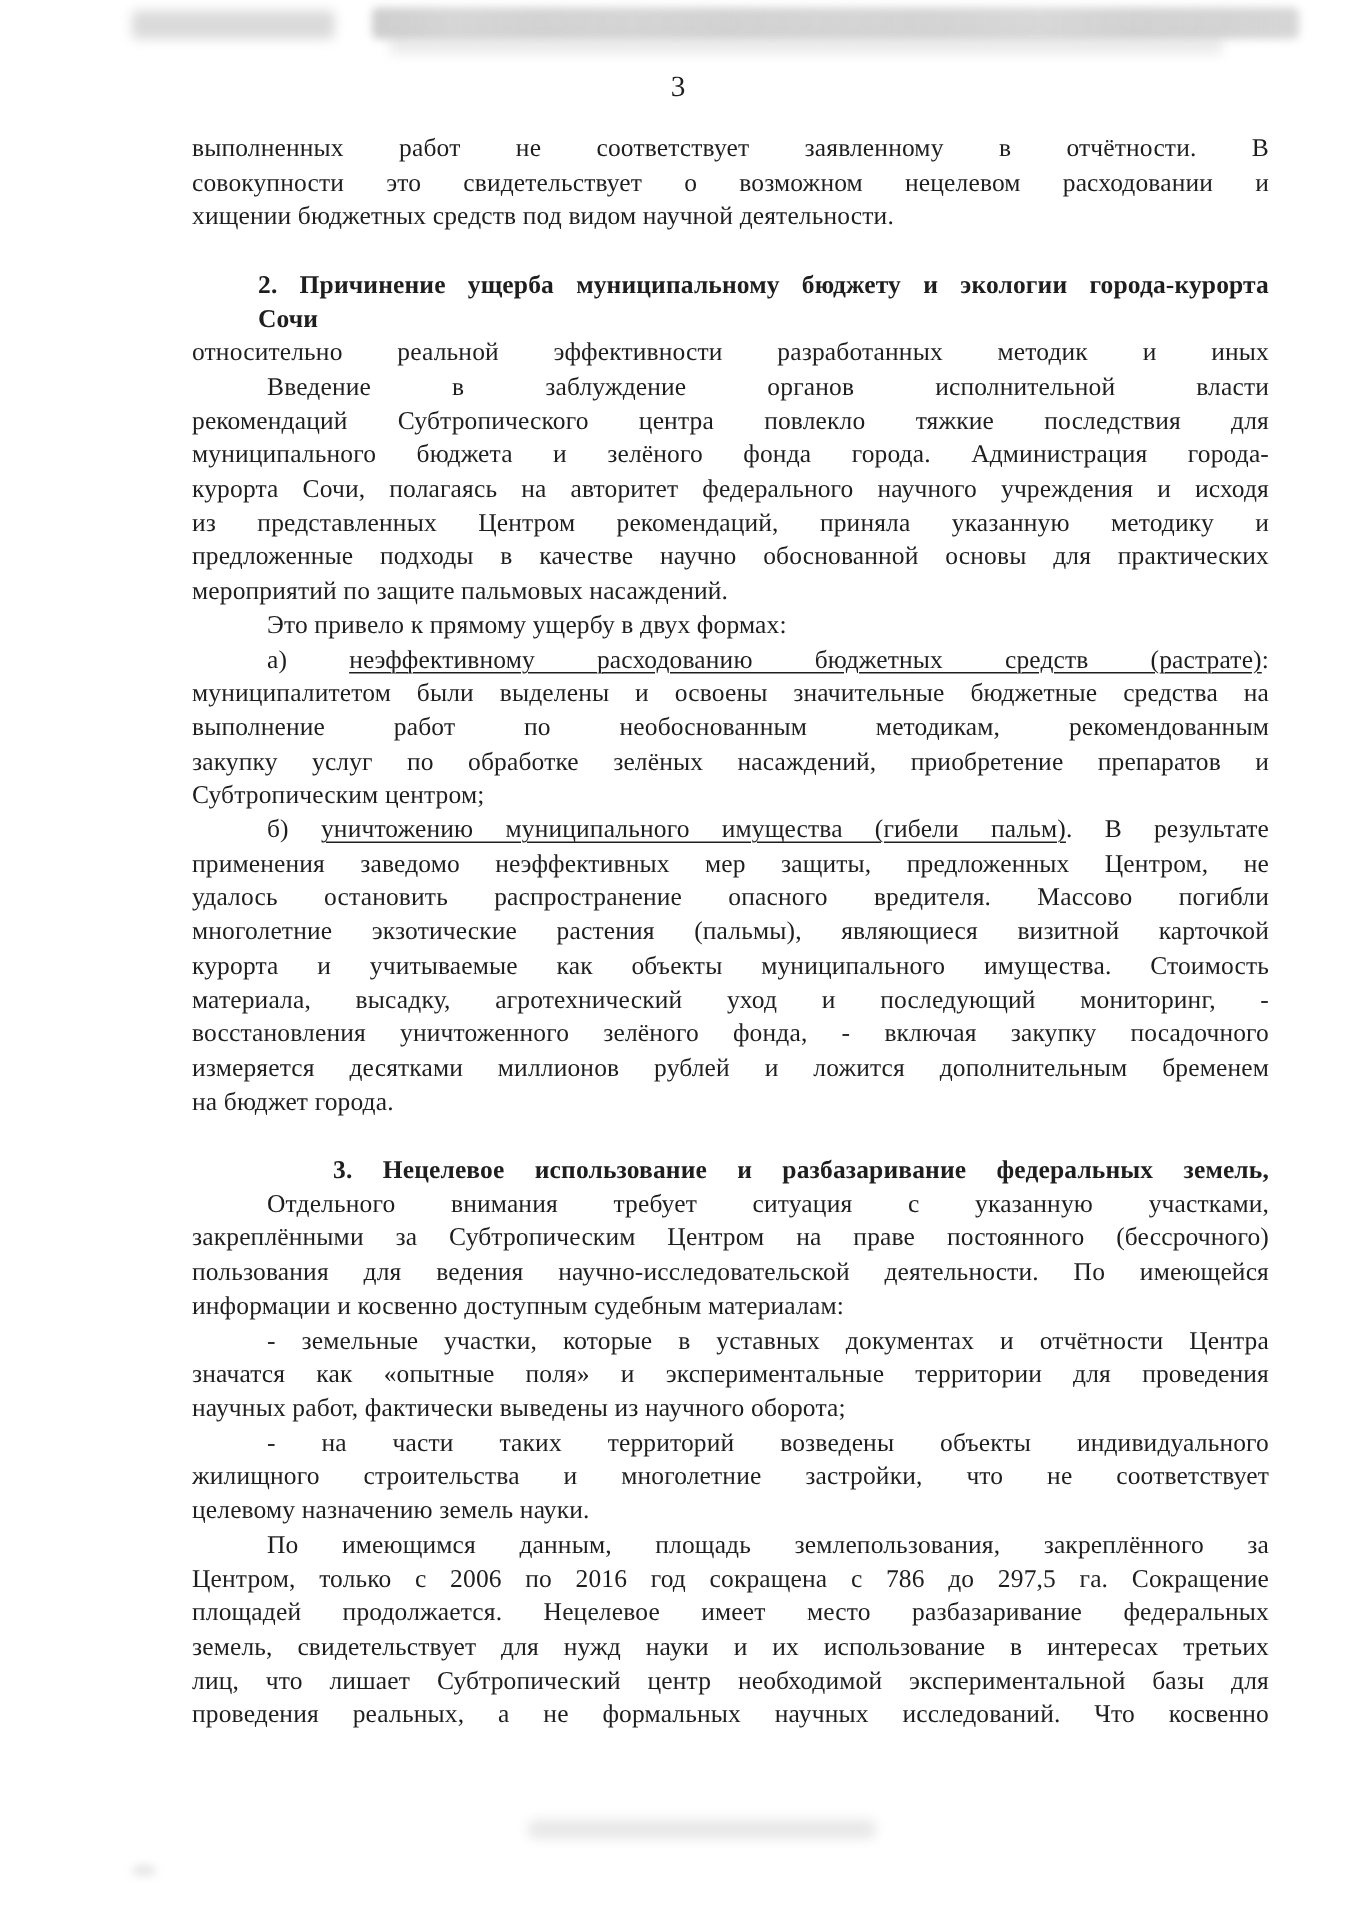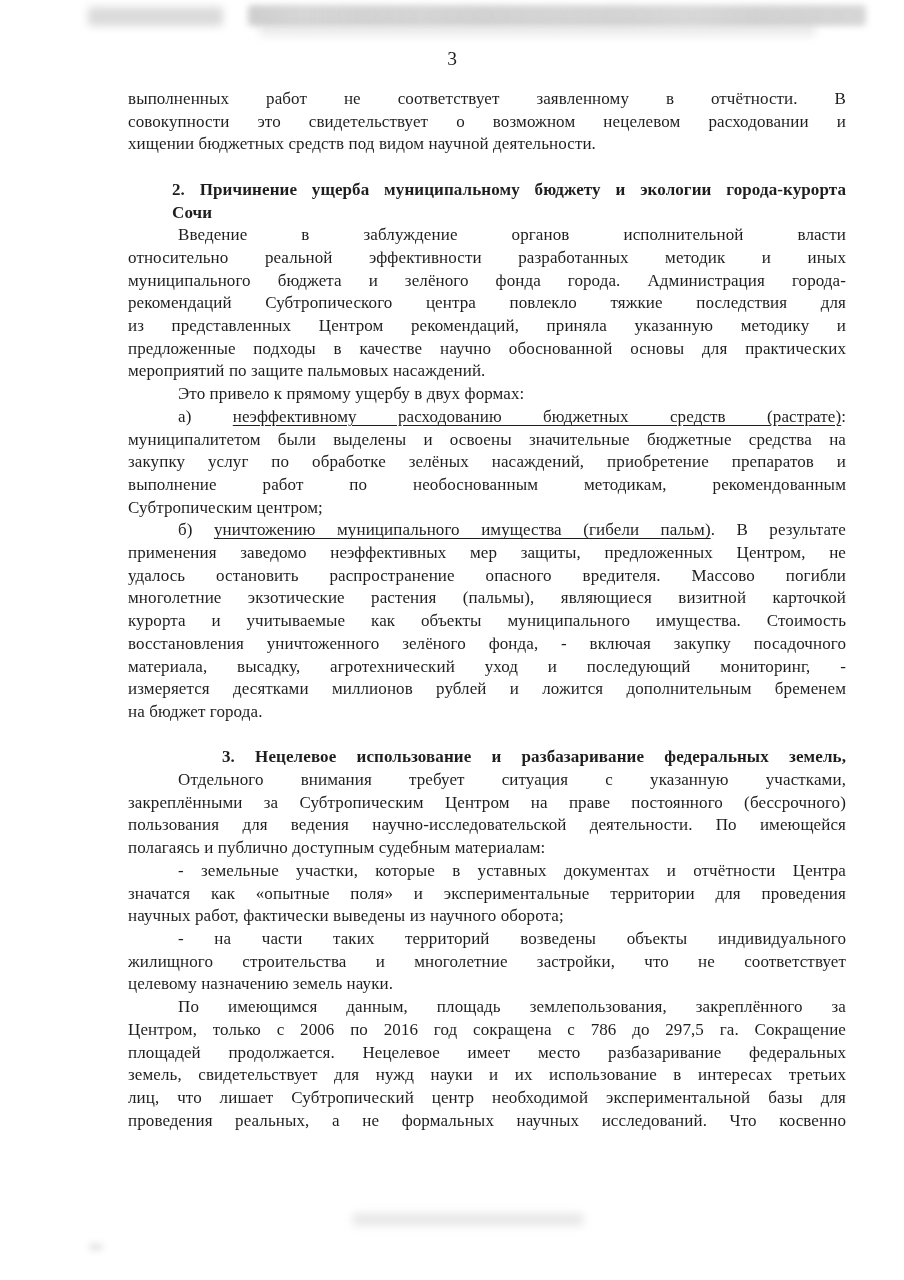--- a/index.html
+++ b/index.html
@@ -67,57 +67,58 @@
       <div class="block">
         <div class="line">выполненных работ не соответствует заявленному в отчётности. В</div>
         <div class="line">совокупности это свидетельствует о возможном нецелевом расходовании и</div>
         <div class="line last-left">хищении бюджетных средств под видом научной деятельности.</div>
       </div>
       <div class="block bold space-before">
         <div class="line">2. Причинение ущерба муниципальному бюджету и экологии города-курорта</div>
         <div class="line last-left">Сочи</div>
       </div>
       <div class="block">
+        <div class="line">относительно  реальной эффективности разработанных методик и иных</div>
         <div class="line indent">Введение в заблуждение органов исполнительной власти</div>
-        <div class="line">относительно  реальной эффективности разработанных методик и иных</div>
+        <div class="line">рекомендаций Субтропического центра повлекло тяжкие последствия для</div>
         <div class="line">муниципального бюджета и зелёного фонда города. Администрация города-</div>
-        <div class="line">рекомендаций Субтропического центра повлекло тяжкие последствия для</div>
+        <div class="line">курорта Сочи, полагаясь на авторитет федерального научного учреждения и исходя</div>
         <div class="line">из представленных Центром рекомендаций, приняла указанную методику и</div>
         <div class="line">предложенные подходы в качестве научно обоснованной основы для практических</div>
         <div class="line last-left">мероприятий по защите пальмовых насаждений.</div>
       </div>
       <div class="block">
         <div class="line indent last-left">Это привело к прямому ущербу в двух формах:</div>
       </div>
       <div class="block">
         <div class="line indent">а) <u>неэффективному расходованию бюджетных средств (растрате)</u>:</div>
         <div class="line">муниципалитетом были выделены и освоены значительные бюджетные средства на</div>
+        <div class="line">выполнение работ по необоснованным методикам, рекомендованным</div>
         <div class="line">закупку услуг по обработке зелёных насаждений, приобретение препаратов и</div>
-        <div class="line">выполнение работ по необоснованным методикам, рекомендованным</div>
         <div class="line last-left">Субтропическим центром;</div>
       </div>
       <div class="block">
         <div class="line indent">б) <u>уничтожению муниципального имущества (гибели пальм)</u>. В результате</div>
         <div class="line">применения заведомо неэффективных мер защиты, предложенных Центром, не</div>
         <div class="line">удалось остановить распространение опасного вредителя. Массово погибли</div>
         <div class="line">многолетние экзотические растения (пальмы), являющиеся визитной карточкой</div>
         <div class="line">курорта и учитываемые как объекты муниципального имущества. Стоимость</div>
+        <div class="line">материала, высадку, агротехнический уход и последующий  мониторинг, -</div>
         <div class="line">восстановления уничтоженного зелёного фонда, - включая закупку посадочного</div>
-        <div class="line">материала, высадку, агротехнический уход и последующий  мониторинг, -</div>
         <div class="line">измеряется десятками миллионов рублей и ложится дополнительным бременем</div>
         <div class="line last-left">на бюджет города.</div>
       </div>
       <div class="block bold space-before">
         <div class="line indent">3. Нецелевое использование и разбазаривание федеральных земель,</div>
       </div>
       <div class="block">
         <div class="line indent">Отдельного внимания требует ситуация с указанную участками,</div>
         <div class="line">закреплёнными за Субтропическим Центром на праве постоянного (бессрочного)</div>
         <div class="line">пользования для ведения научно-исследовательской деятельности. По имеющейся</div>
-        <div class="line last-left">полагаясь и публично доступным судебным материалам:</div>
+        <div class="line last-left">информации и косвенно доступным судебным материалам:</div>
       </div>
       <div class="block">
         <div class="line indent">- земельные участки, которые в уставных документах и отчётности Центра</div>
         <div class="line">значатся как «опытные поля» и экспериментальные территории для проведения</div>
         <div class="line last-left">научных работ, фактически выведены из научного оборота;</div>
       </div>
       <div class="block">
         <div class="line indent">- на части таких территорий возведены объекты индивидуального</div>
         <div class="line">жилищного строительства и многолетние застройки, что не соответствует</div>
         <div class="line last-left">целевому назначению земель науки.</div>

